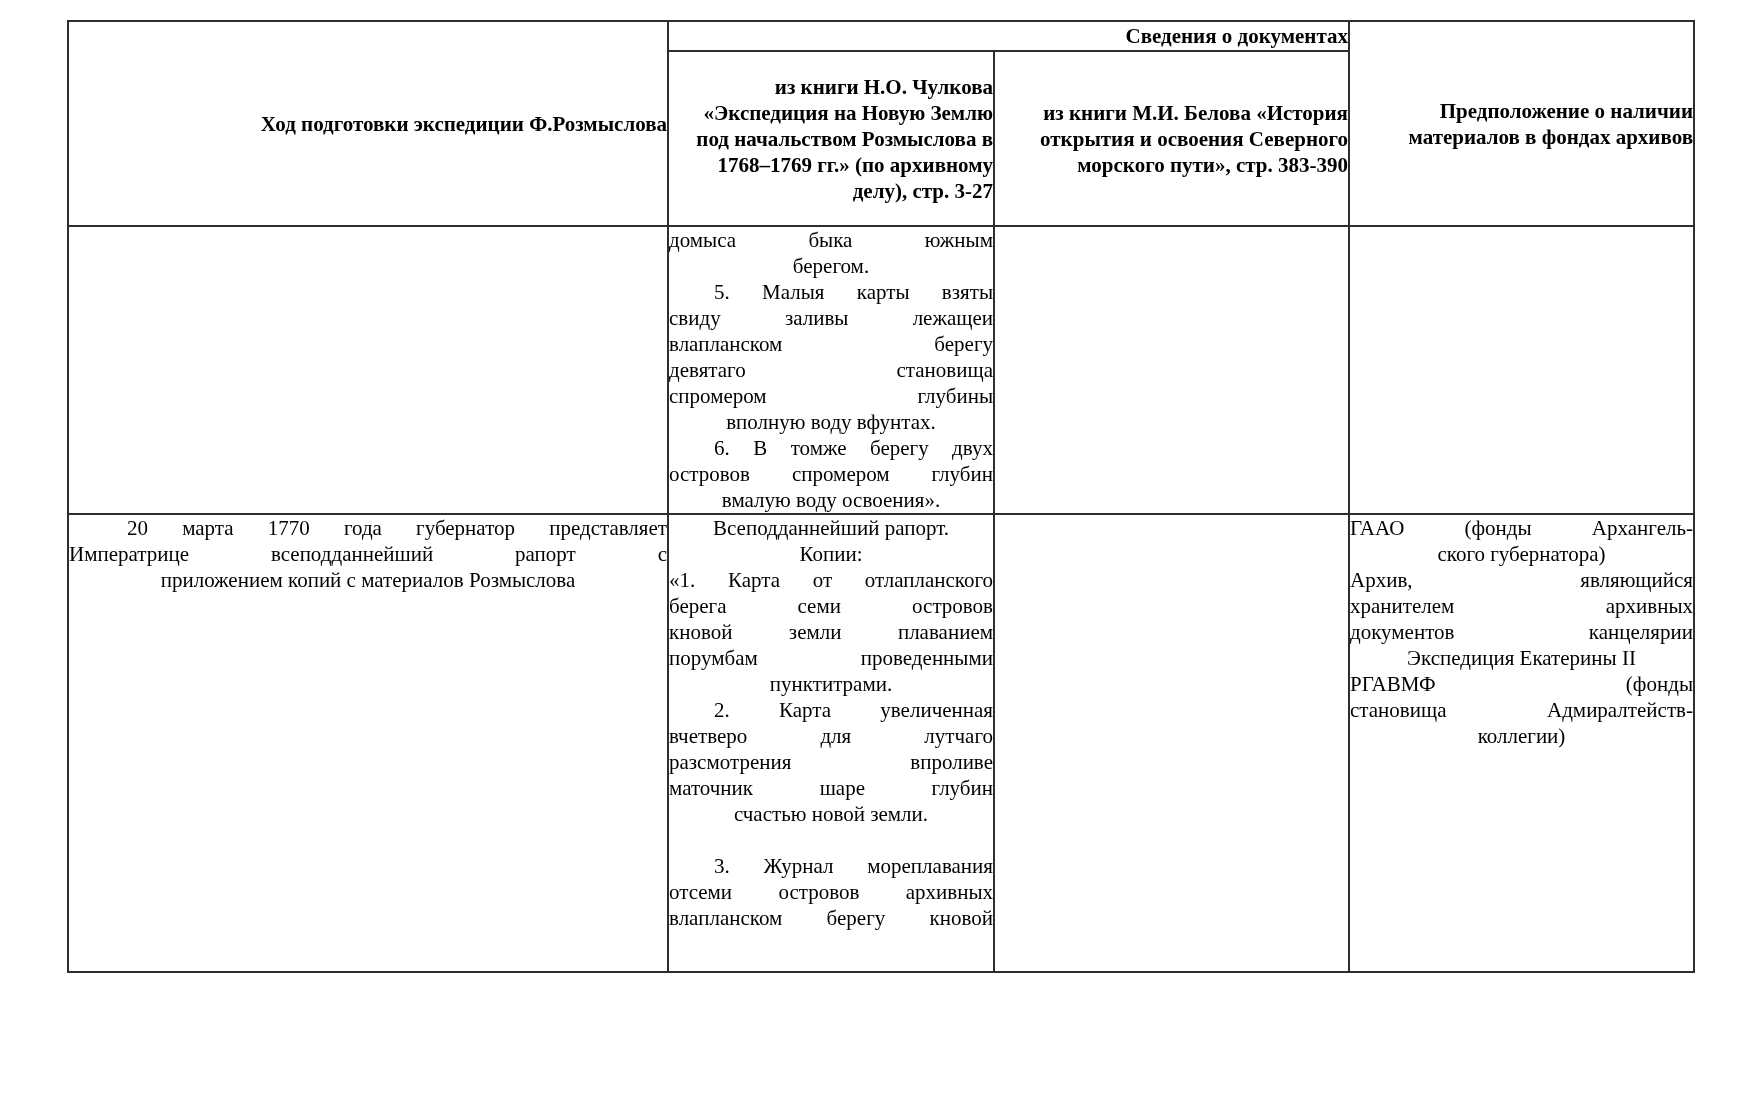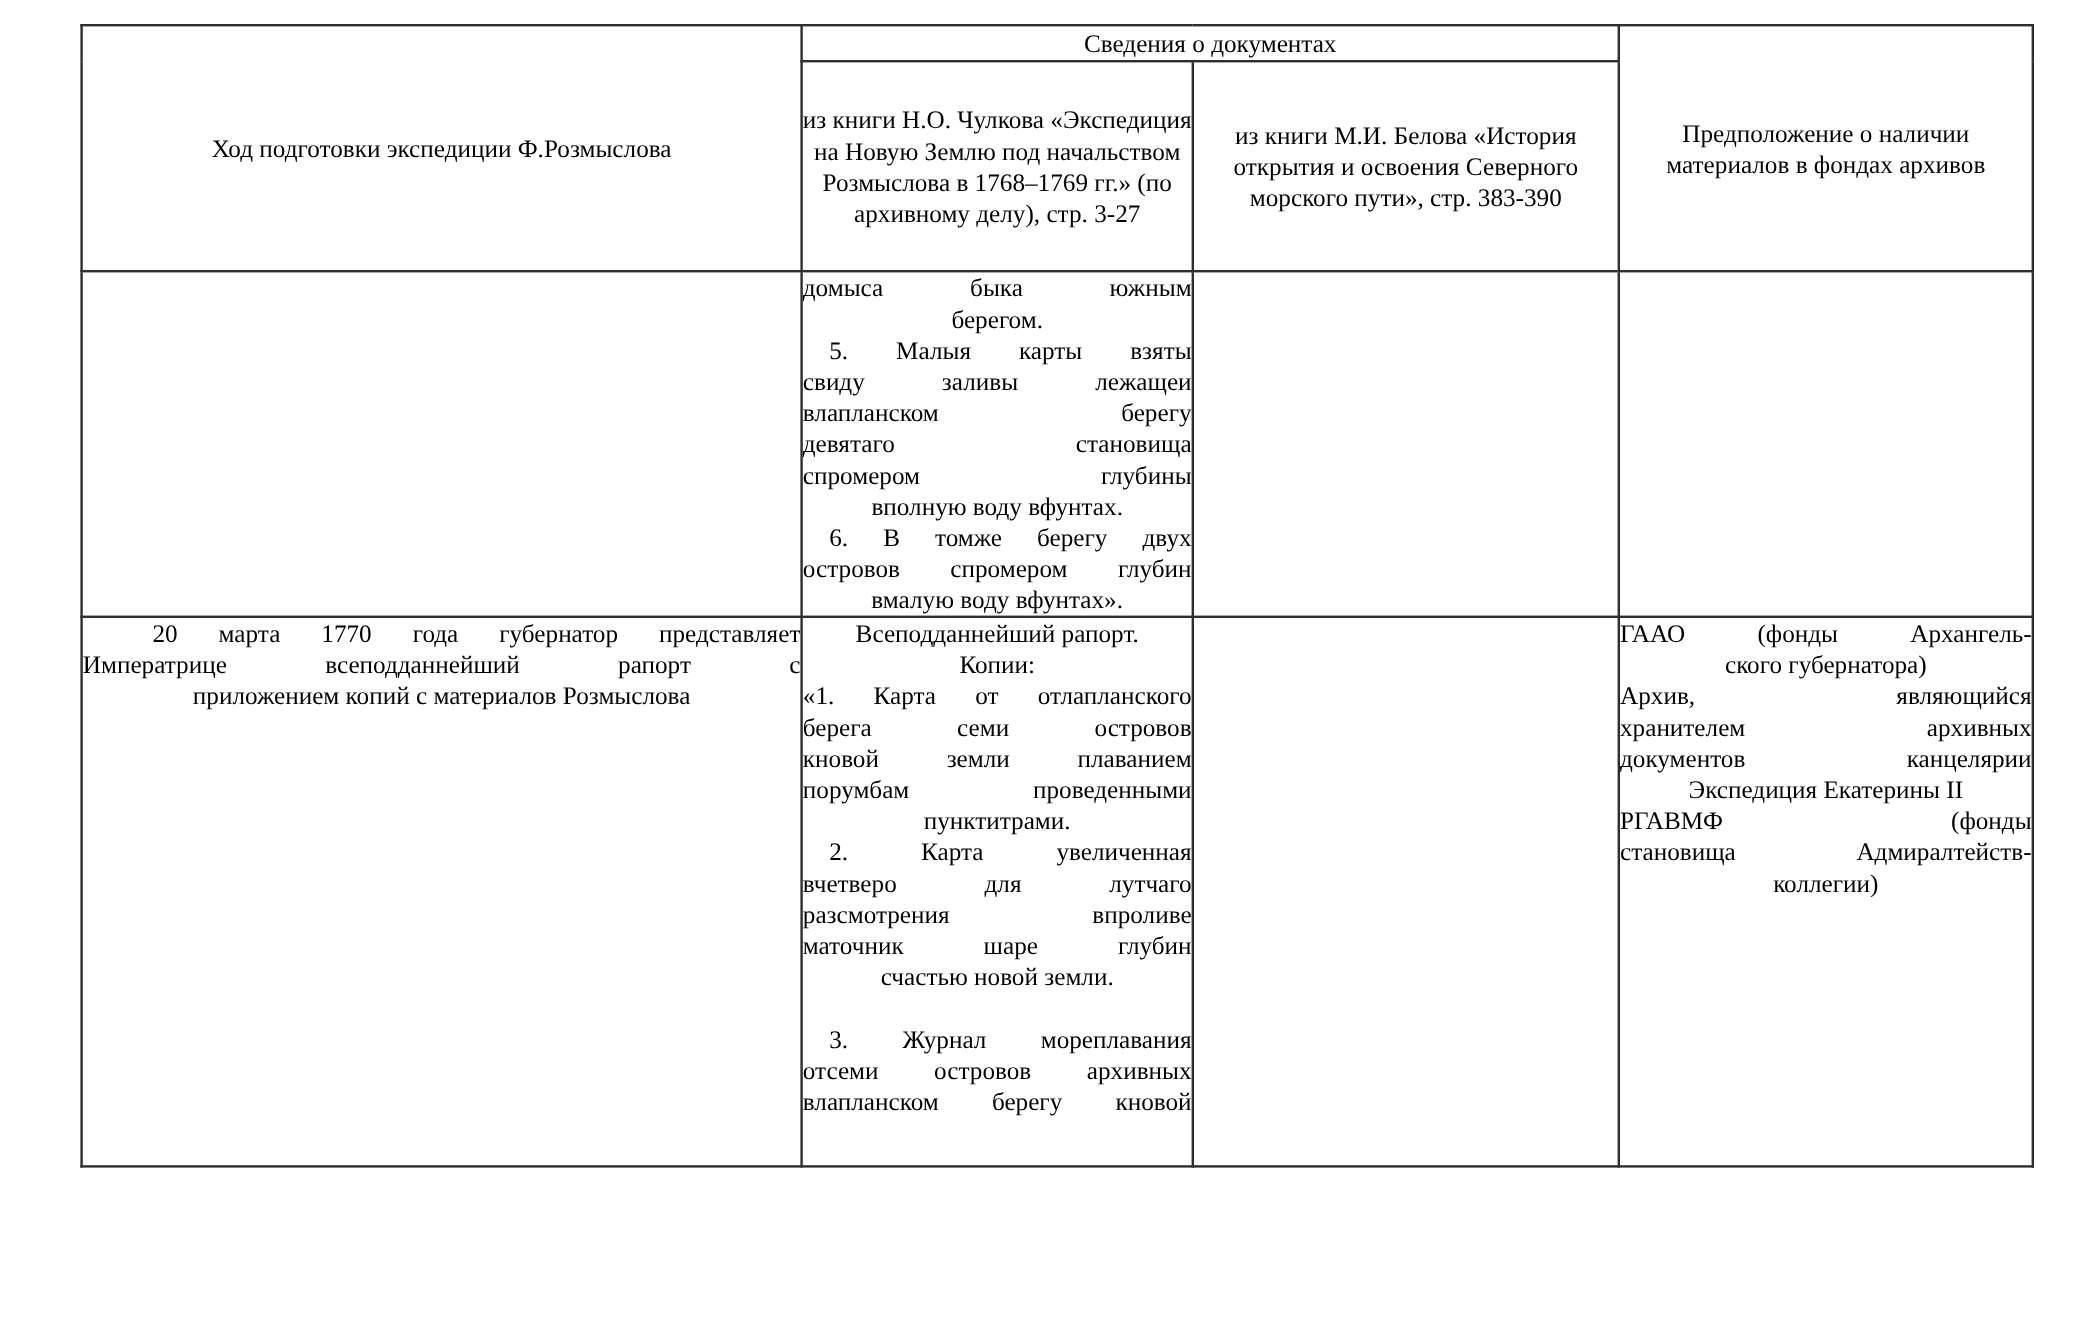--- a/index.html
+++ b/index.html
@@ -23,24 +23,24 @@
     border-collapse: collapse;
     table-layout: fixed;
   }
   .doc-table td, .doc-table th {
     border: 2px solid #2e2e2e;
     padding: 0;
     overflow: hidden;
     background: #ffffff;
   }
   .hdr {
-    font-weight: normal;
+    font-weight: bold;
     font-size: 21px;
     line-height: 26px;
-    text-align: center;
+    text-align: right;
     vertical-align: middle;
     padding: 2px 7px;
   }
   .group-hdr {
     height: 28px;
     padding: 0 4px;
   }
   .body-cell {
     vertical-align: top;
     font-size: 21px;
@@ -49,21 +49,21 @@
   }
   .line {
     text-align: center;
     white-space: normal;
   }
   .line.stretch {
     text-align: justify;
     text-align-last: justify;
   }
   .line.indent {
-    padding-left: 22px;
+    padding-left: 45px;
   }
   .cell-expedition .line.indent {
     padding-left: 58px;
   }
   .para { margin: 0; }
 </style>
 </head>
 <body>
 
 <table class="doc-table">
@@ -94,21 +94,21 @@
             <div class="line stretch indent">5. Малыя карты взяты</div>
             <div class="line stretch">свиду заливы лежащеи</div>
             <div class="line stretch">влапланском берегу</div>
             <div class="line stretch">девятаго становища</div>
             <div class="line stretch">спромером глубины</div>
             <div class="line">вполную воду вфунтах.</div>
           </div>
           <div class="para">
             <div class="line stretch indent">6. В томже берегу двух</div>
             <div class="line stretch">островов спромером глубин</div>
-            <div class="line">вмалую воду вфунтах».</div>
+            <div class="line">вмалую воду освоения».</div>
           </div>
         </td>
     <td class="body-cell"></td>
     <td class="body-cell"></td>
   </tr>
   <tr style="height:458px">
     <td class="body-cell cell-expedition">
           <div class="para">
             <div class="line stretch indent">20 марта 1770 года губернатор представляет</div>
             <div class="line stretch">Императрице всеподданнейший рапорт с</div>

